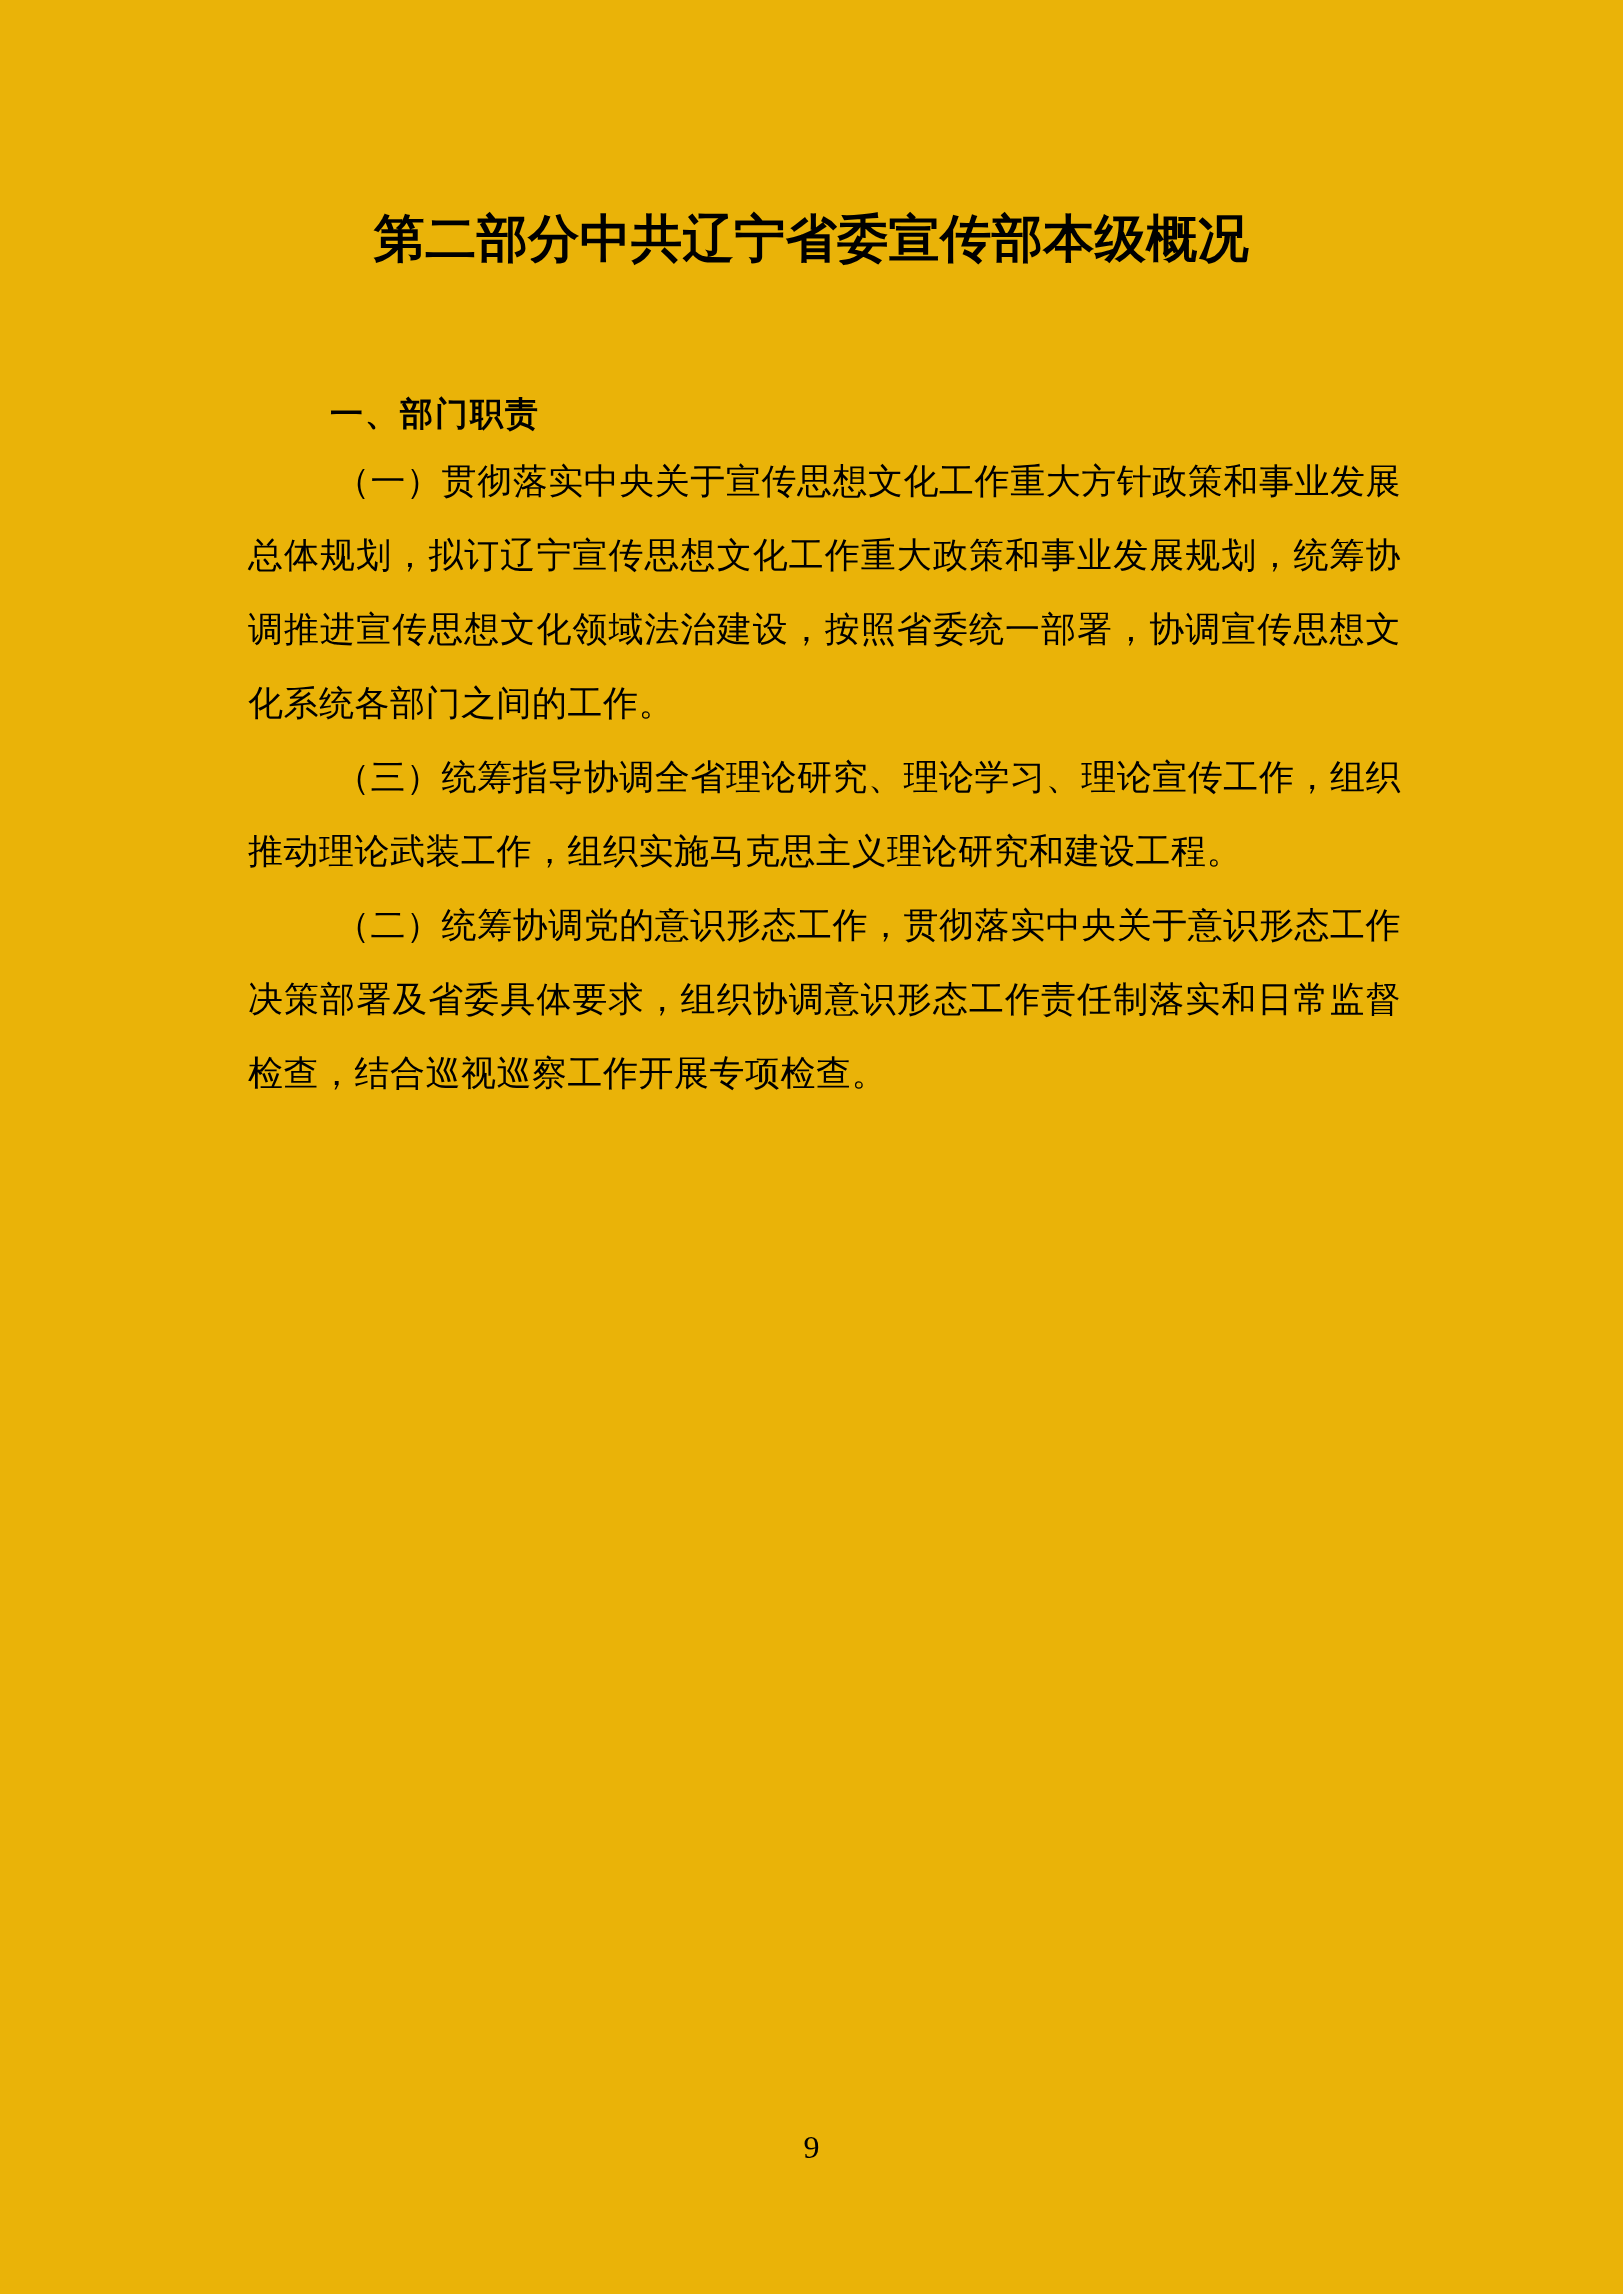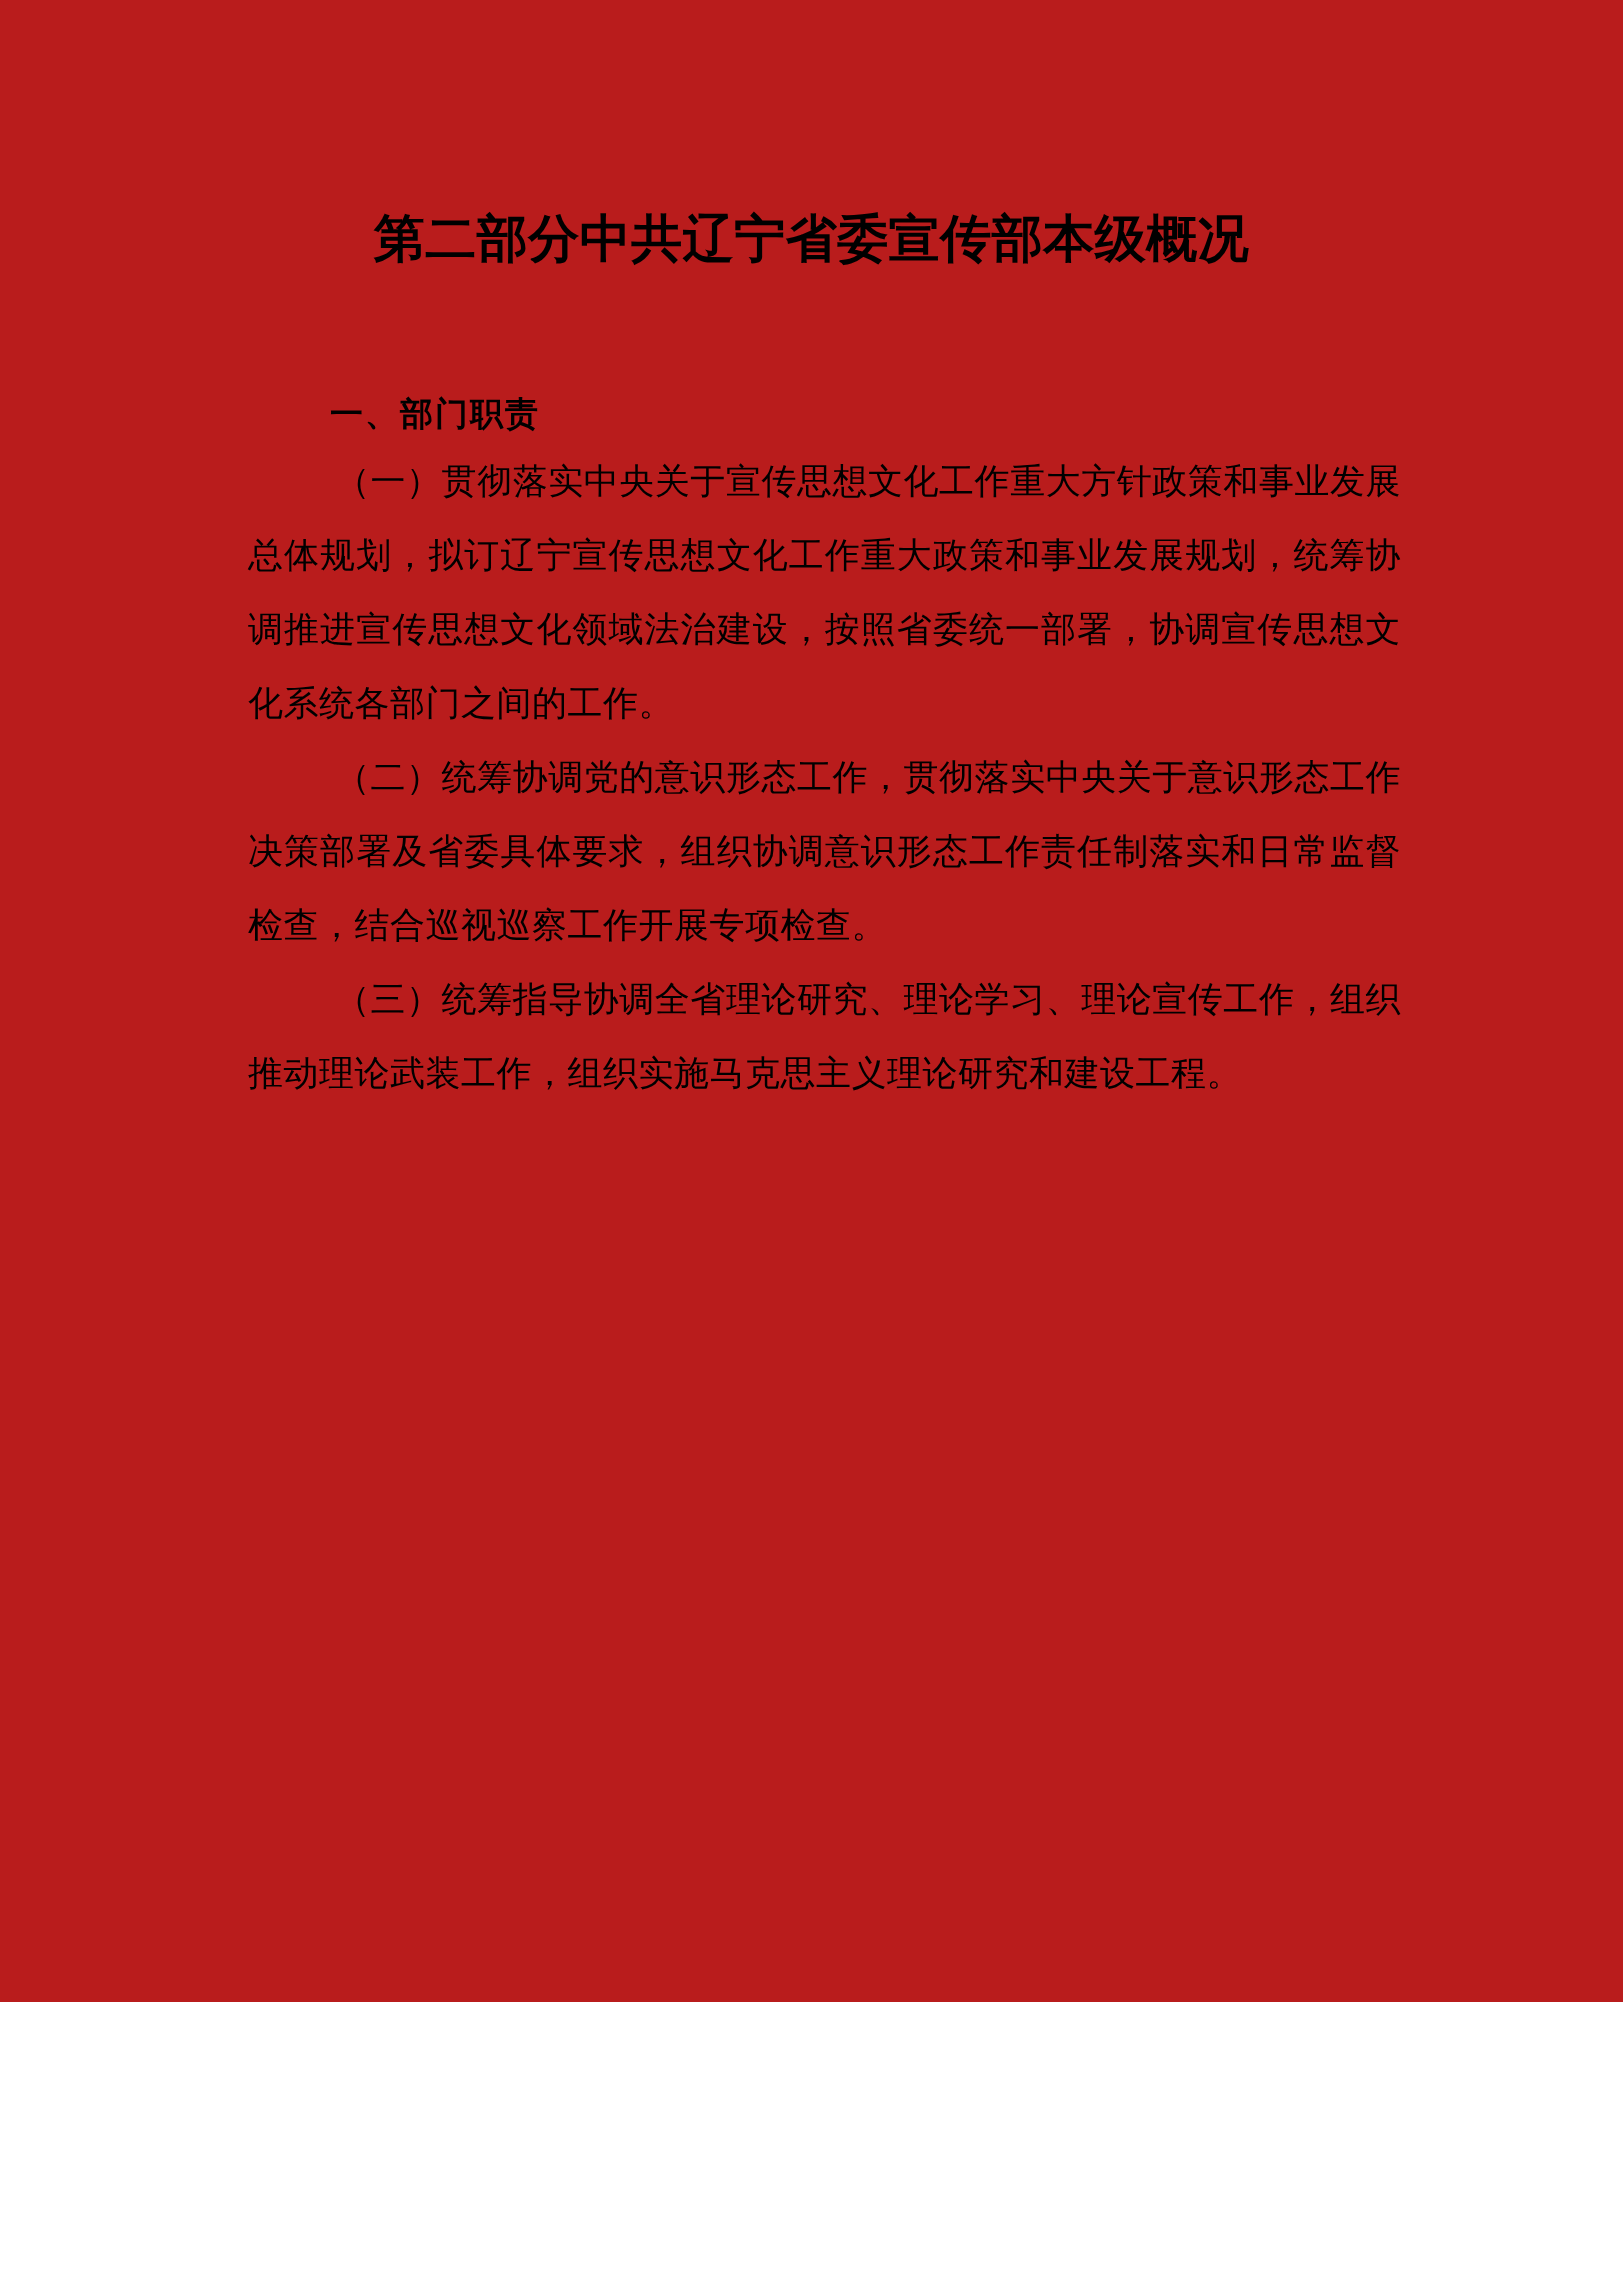--- a/index.html
+++ b/index.html
@@ -3,22 +3,22 @@
 <meta charset="utf-8">
 <style>
   html, body {
     margin: 0;
     padding: 0;
     background: #ffffff;
   }
   .page {
     position: relative;
     width: 1623px;
-    height: 2002px;
-    background: #b91c1c;
+    height: 2294px;
+    background: #eab308;
     color: #000000;
     overflow: hidden;
   }
   .doc-title {
     margin: 212px 0 0 0;
     text-align: center;
     font-family: "Liberation Sans", sans-serif;
     font-weight: 700;
     font-size: 51px;
     line-height: 1.05;
@@ -63,19 +63,19 @@
 </head>
 <body>
 
 <div class="page">
   <h1 class="doc-title">第二部分中共辽宁省委宣传部本级概况</h1>
 
   <h2 class="section-heading">一、部门职责</h2>
 
   <div class="doc-body">
     <p>（一）贯彻落实中央关于宣传思想文化工作重大方针政策和事业发展总体规划，拟订辽宁宣传思想文化工作重大政策和事业发展规划，统筹协调推进宣传思想文化领域法治建设，按照省委统一部署，协调宣传思想文化系统各部门之间的工作。</p>
+    <p>（三）统筹指导协调全省理论研究、理论学习、理论宣传工作，组织推动理论武装工作，组织实施马克思主义理论研究和建设工程。</p>
     <p>（二）统筹协调党的意识形态工作，贯彻落实中央关于意识形态工作决策部署及省委具体要求，组织协调意识形态工作责任制落实和日常监督检查，结合巡视巡察工作开展专项检查。</p>
-    <p>（三）统筹指导协调全省理论研究、理论学习、理论宣传工作，组织推动理论武装工作，组织实施马克思主义理论研究和建设工程。</p>
   </div>
 
   <div class="page-number">9</div>
 </div>
 
 
 </body></html>

